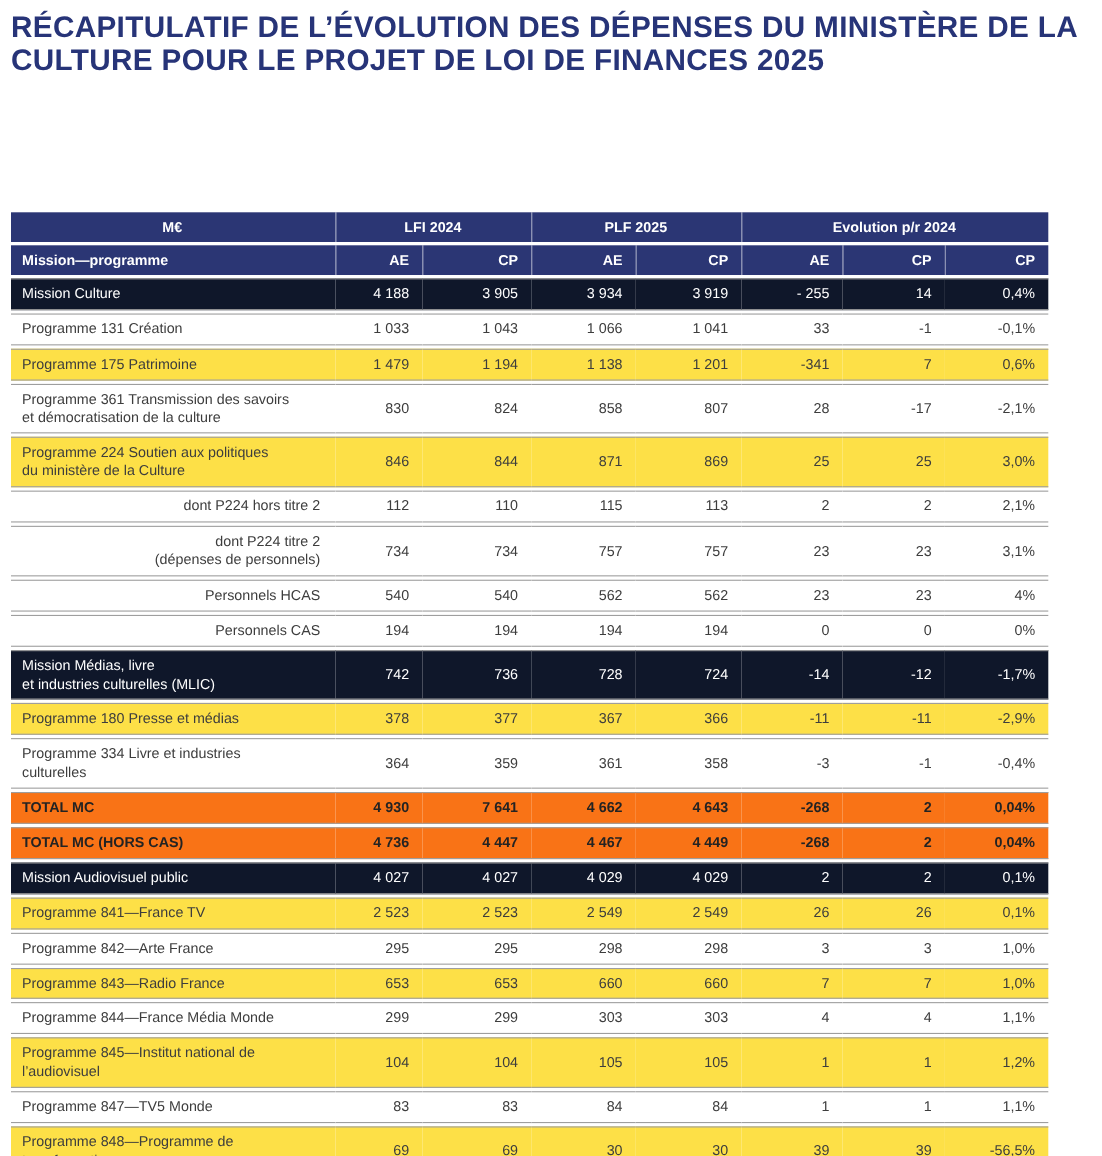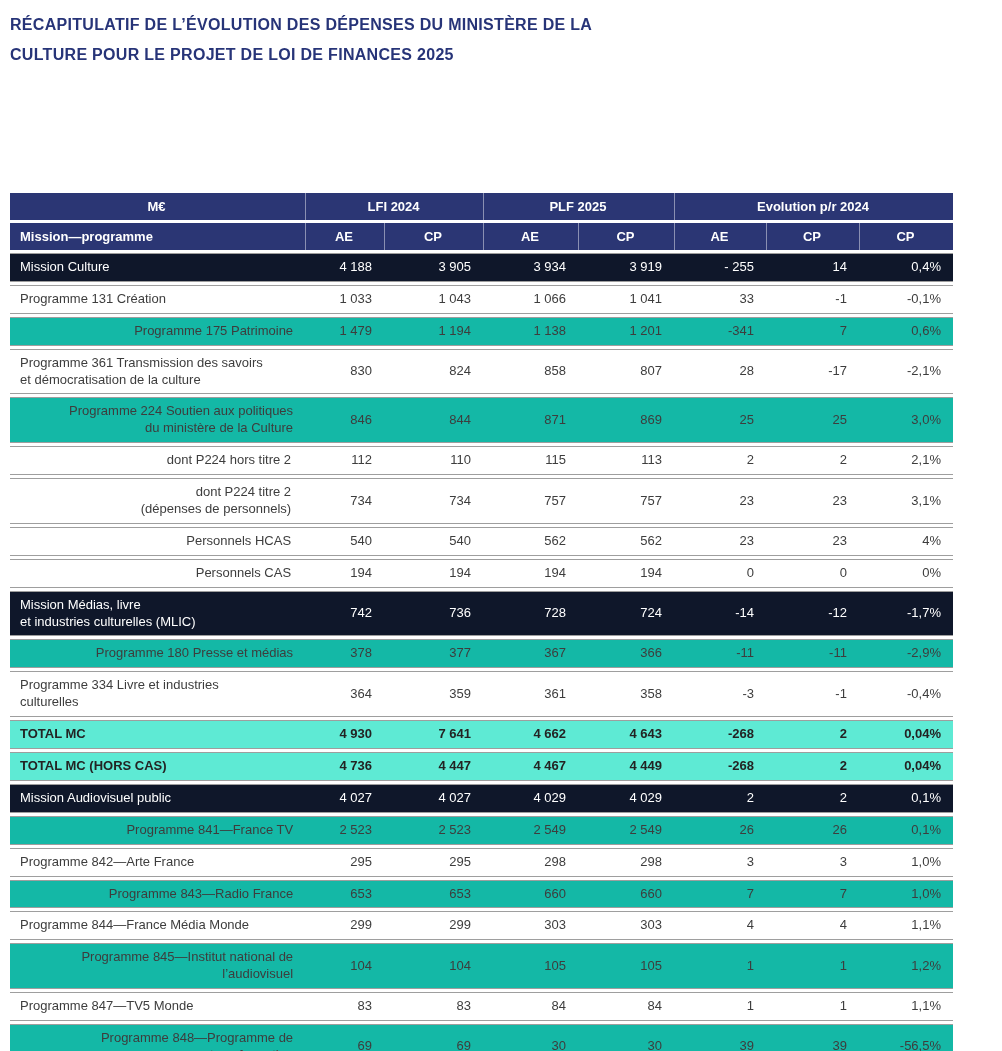--- a/index.html
+++ b/index.html
@@ -11,21 +11,21 @@
   }
   .page {
     width: 1002px;
     min-height: 1051px;
     box-sizing: border-box;
     padding: 10px 10px 10px 10px;
   }
   .page-title {
     color: #273478;
     font-weight: bold;
-    font-size: 16px;
+    font-size: 27px;
     line-height: 30px;
     letter-spacing: 0.3px;
     margin: 0 0 120px 0;
   }
   .page-title span { display: block; }
 
   table.recap {
     border-collapse: separate;
     border-spacing: 0 3px;
     width: 943px;
@@ -34,38 +34,38 @@
   }
   th {
     background: #2b3674;
     color: #ffffff;
     font-weight: bold;
     padding: 6px 12px 6px 10px;
     font-size: 13px;
   }
   th.center { text-align: center; }
   th.left   { text-align: left; margin-left: 36px; }
-  th.num    { text-align: center; }
+  th.num    { text-align: right; }
   th.vline  { border-left: 1px solid rgba(255,255,255,0.45); padding-left: 10px; }
 
   td {
     border-top: 1px solid #9e9e9e;
     border-bottom: 1px solid #9e9e9e;
     padding: 5px 12px 5px 10px;
     color: #3d3d3d;
     background: #ffffff;
     vertical-align: middle;
     line-height: 1.3;
   }
   td.num { text-align: right; }
   td.label { text-align: left; white-space: pre-line; }
 
-  tr.shade td   { background: #14b8a6; text-align: right; }
+  tr.shade td   { background: #fde047; }
   tr.mission td { background: #0f172a; color: #ffffff; }
-  tr.total td   { background: #5eead4; color: #232323; font-weight: bold; }
+  tr.total td   { background: #f97316; color: #232323; font-weight: bold; }
   tr.sub td.label { text-align: right; padding-right: 14px; }
 </style>
 </head>
 <body>
 
 <div class="page">
 
   <h1 class="page-title">
     <span>RÉCAPITULATIF DE L’ÉVOLUTION DES DÉPENSES DU MINISTÈRE DE LA</span>
     <span>CULTURE POUR LE PROJET DE LOI DE FINANCES 2025</span>

